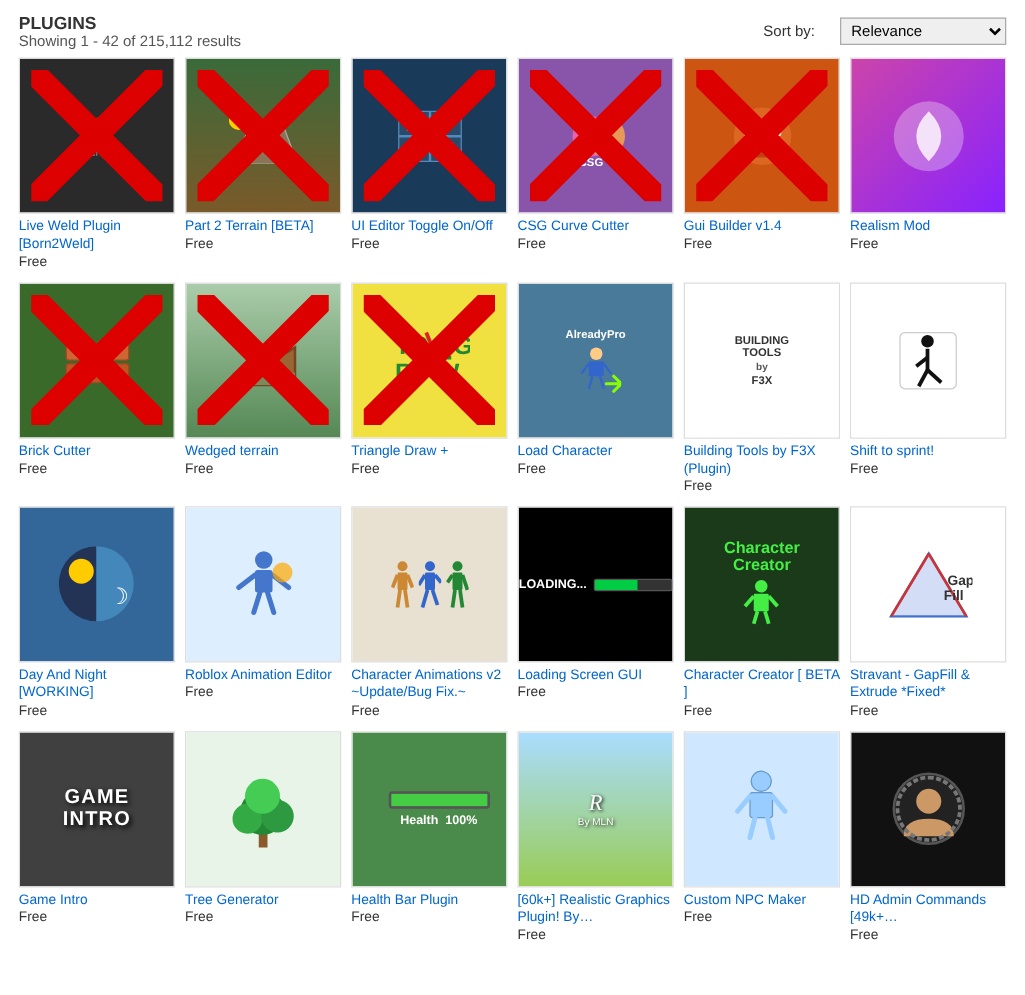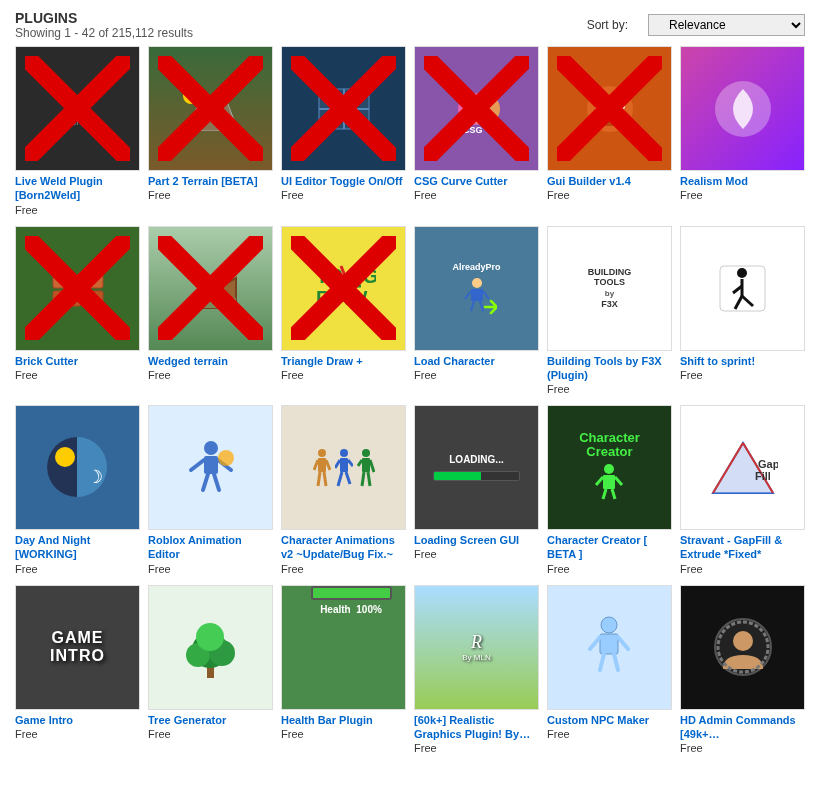--- a/index.html
+++ b/index.html
@@ -30,21 +30,21 @@
     }
     .sort-area {
       display: flex;
       align-items: center;
       gap: 20px;
       font-size: 12px;
       color: #333;
     }
     .sort-area select {
       font-size: 12px;
-      padding: 2px 16px;
+      padding: 2px 4px;
       border: 1px solid #aaa;
     }
     .grid {
       display: grid;
       grid-template-columns: repeat(6, 1fr);
       gap: 10px 8px;
     }
     .plugin-item {
       display: flex;
       flex-direction: column;
@@ -68,21 +68,21 @@
     }
     .red-x svg {
       width: 85%;
       height: 85%;
     }
     .plugin-name {
       font-size: 11px;
       color: #0066cc;
       margin-top: 3px;
       line-height: 1.3;
-      font-weight: bold;
+      font-weight: normal;
     }
     .plugin-price {
       font-size: 11px;
       color: #333;
       margin-top: 1px;
     }
   </style>
 </head>
 <body>
 
@@ -376,21 +376,21 @@
             <line x1="7" y1="24" x2="5" y2="38" stroke="#228833" stroke-width="3"></line>
             <line x1="11" y1="24" x2="13" y2="38" stroke="#228833" stroke-width="3"></line>
           </svg>
     </div>
       </div>
       <div class="plugin-name">Character Animations v2 ~Update/Bug Fix.~</div>
       <div class="plugin-price">Free</div>
     </div>
     <div class="plugin-item">
       <div class="plugin-thumb">
-        <div style="width:100%;height:100%;background:#404040;display:flex;flex-direction:column;align-items:center;justify-content:center;gap:6px;">
+        <div style="width:100%;height:100%;background:#000000;display:flex;flex-direction:row;align-items:center;justify-content:center;gap:6px;">
       <div style="color:#fff;font-size:10px;font-weight:bold;">LOADING...</div>
       <div style="width:70%;height:10px;background:#333;border-radius:2px;overflow:hidden;border:1px solid #555;">
         <div style="width:55%;height:100%;background:#00cc44;"></div>
       </div>
     </div>
       </div>
       <div class="plugin-name">Loading Screen GUI</div>
       <div class="plugin-price">Free</div>
     </div>
     <div class="plugin-item">
@@ -448,21 +448,21 @@
         <circle cx="44" cy="38" r="13" fill="#2d9940"></circle>
         <circle cx="32" cy="22" r="14" fill="#44cc55"></circle>
       </svg>
     </div>
       </div>
       <div class="plugin-name">Tree Generator</div>
       <div class="plugin-price">Free</div>
     </div>
     <div class="plugin-item">
       <div class="plugin-thumb">
-        <div style="width:100%;height:100%;background:#4a8a4a;display:flex;flex-direction:column;align-items:center;justify-content:flex-start;gap:4px;padding-left:15px;">
+        <div style="width:100%;height:100%;background:#4a8a4a;display:flex;flex-direction:column;align-items:center;justify-content:center;gap:4px;padding-left:15px;">
       <div style="background:#333;border:2px solid #555;border-radius:3px;width:75%;height:14px;overflow:hidden;">
         <div style="width:100%;height:100%;background:#44cc44;"></div>
       </div>
       <div style="color:#fff;font-size:10px;font-weight:bold;">Health&nbsp;&nbsp;100%</div>
     </div>
       </div>
       <div class="plugin-name">Health Bar Plugin</div>
       <div class="plugin-price">Free</div>
     </div>
     <div class="plugin-item">

